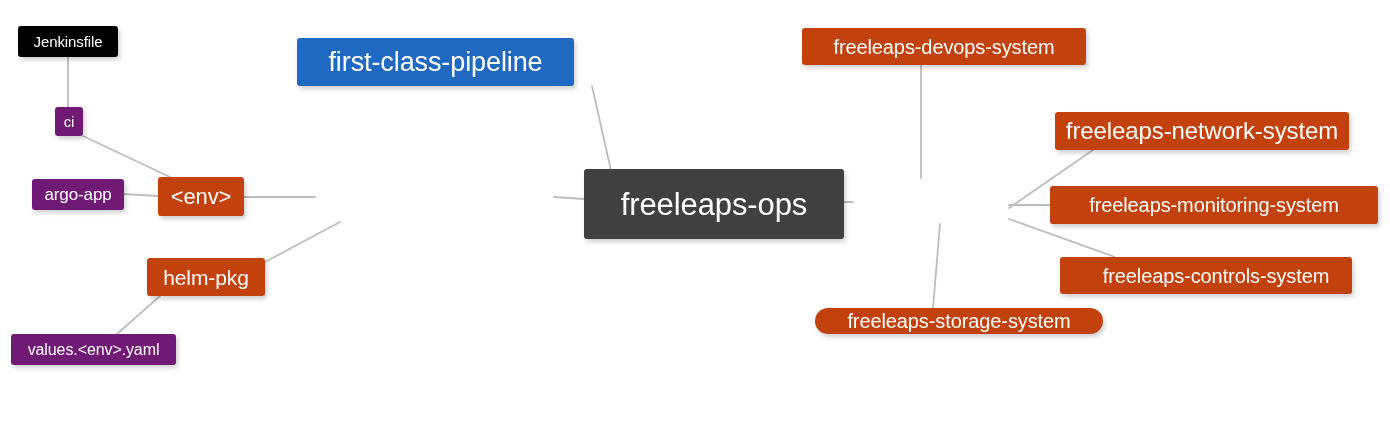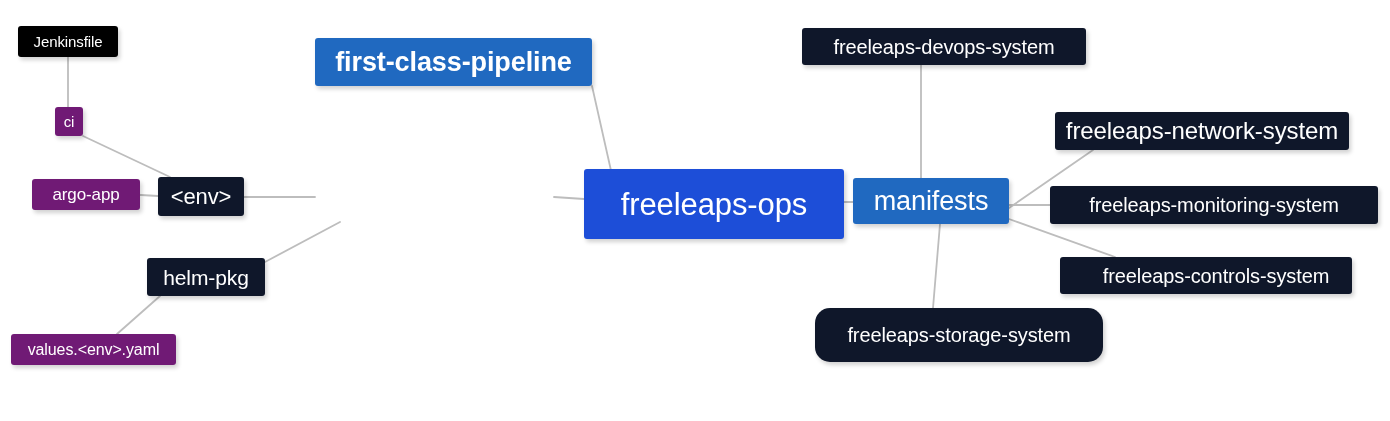--- a/index.html
+++ b/index.html
@@ -41,23 +41,23 @@
     white-space: nowrap;
     line-height: 1;
     box-shadow: 2px 3px 4px rgba(0,0,0,0.18);
     letter-spacing: -0.1px;
   }
   .node-label {
     display: block;
     padding: 0 2px;
   }
   
-  .c-dark   { background: #1d4ed8; }
+  .c-dark   { background: #404040; }
   .c-blue   { background: #2069c0; }
-  .c-green  { background: #0f172a; }
+  .c-green  { background: #c2410c; }
   .c-orange { background: #000000; }
   .c-red    { background: #701a75; }
 </style>
 </head>
 <body>
 
 <div id="mindmap">
   <svg id="edge-layer" viewBox="0 0 1390 421" width="1390" height="421">
       <line x1="584" y1="199" x2="554" y2="197" stroke="#bdbdbd" stroke-width="1.8" stroke-linecap="round"></line>
       <line x1="612" y1="175" x2="592" y2="86" stroke="#bdbdbd" stroke-width="1.8" stroke-linecap="round"></line>
@@ -70,33 +70,30 @@
       <line x1="160" y1="296" x2="117" y2="334" stroke="#bdbdbd" stroke-width="1.8" stroke-linecap="round"></line>
       <line x1="921" y1="178" x2="921" y2="65" stroke="#bdbdbd" stroke-width="1.8" stroke-linecap="round"></line>
       <line x1="1009" y1="208" x2="1093" y2="150" stroke="#bdbdbd" stroke-width="1.8" stroke-linecap="round"></line>
       <line x1="1009" y1="205" x2="1050" y2="205" stroke="#bdbdbd" stroke-width="1.8" stroke-linecap="round"></line>
       <line x1="1009" y1="219" x2="1115" y2="257" stroke="#bdbdbd" stroke-width="1.8" stroke-linecap="round"></line>
       <line x1="940" y1="224" x2="933" y2="308" stroke="#bdbdbd" stroke-width="1.8" stroke-linecap="round"></line>
     </svg>
 <div class="node c-dark" style="left: 584px; top: 169px; width: 260px; height: 70px; font-size: 31px;">
       <span class="node-label">freeleaps-ops</span>
     </div>
-    <div class="node c-blue" style="left: 315px; top: 38px; width: 277px; height: 48px; font-size: 27px; font-weight: bold;">
+    <div class="node c-blue" style="left: 297px; top: 38px; width: 277px; height: 48px; font-size: 27px;">
       <span class="node-label">first-class-pipeline</span>
-    </div>
-    <div class="node c-blue" style="left: 853px; top: 178px; width: 156px; height: 46px; font-size: 27px;">
-      <span class="node-label">manifests</span>
     </div>
     <div class="node c-green" style="left: 158px; top: 177px; width: 86px; height: 39px; font-size: 22px;">
       <span class="node-label">&lt;env&gt;</span>
     </div>
     <div class="node c-green" style="left: 147px; top: 258px; width: 118px; height: 38px; font-size: 21px;">
       <span class="node-label">helm-pkg</span>
     </div>
-    <div class="node c-red" style="left: 32px; top: 179px; width: 108px; height: 31px; font-size: 17px;">
+    <div class="node c-red" style="left: 32px; top: 179px; width: 92px; height: 31px; font-size: 17px;">
       <span class="node-label">argo-app</span>
     </div>
     <div class="node c-red" style="left: 55px; top: 107px; width: 28px; height: 29px; font-size: 15px;">
       <span class="node-label">ci</span>
     </div>
     <div class="node c-orange" style="left: 18px; top: 26px; width: 100px; height: 31px; font-size: 15px;">
       <span class="node-label">Jenkinsfile</span>
     </div>
     <div class="node c-red" style="left: 11px; top: 334px; width: 165px; height: 31px; font-size: 16px;">
       <span class="node-label">values.&lt;env&gt;.yaml</span>
@@ -106,16 +103,16 @@
     </div>
     <div class="node c-green" style="left: 1055px; top: 112px; width: 294px; height: 38px; font-size: 24px;">
       <span class="node-label">freeleaps-network-system</span>
     </div>
     <div class="node c-green" style="left: 1050px; top: 186px; width: 328px; height: 38px; font-size: 20px;">
       <span class="node-label">freeleaps-monitoring-system</span>
     </div>
     <div class="node c-green" style="left: 1060px; top: 257px; width: 292px; height: 37px; font-size: 20px; padding-left: 20px;">
       <span class="node-label">freeleaps-controls-system</span>
     </div>
-    <div class="node c-green" style="left: 815px; top: 308px; width: 288px; height: 54px; font-size: 20px; border-radius: 15px;">
+    <div class="node c-green" style="left: 815px; top: 308px; width: 288px; height: 26px; font-size: 20px; border-radius: 15px;">
       <span class="node-label">freeleaps-storage-system</span>
     </div>
   </div>
 
 </body></html>

